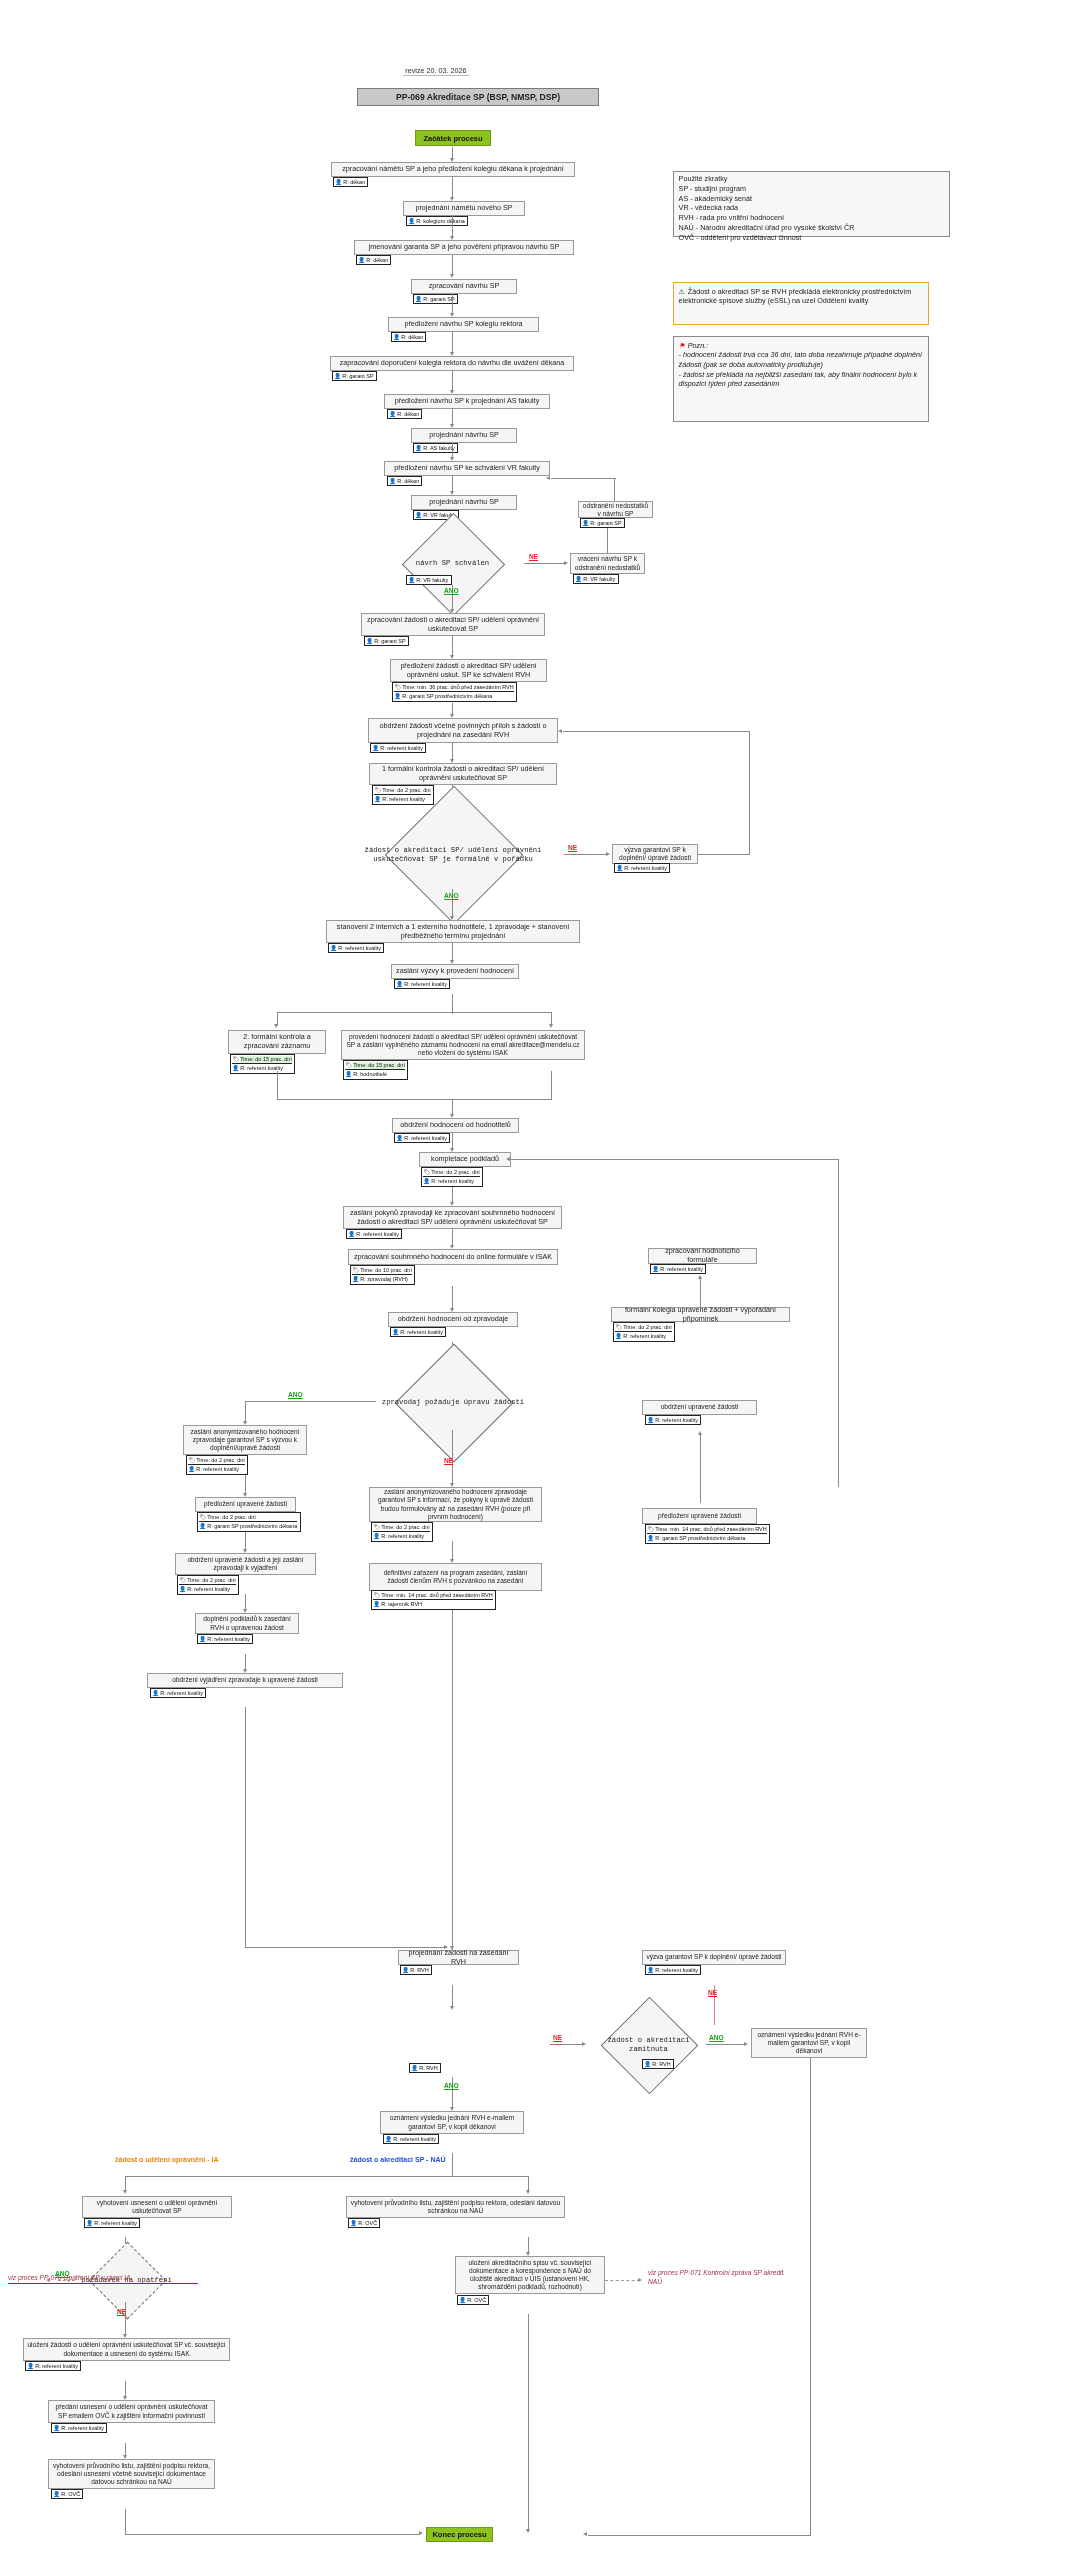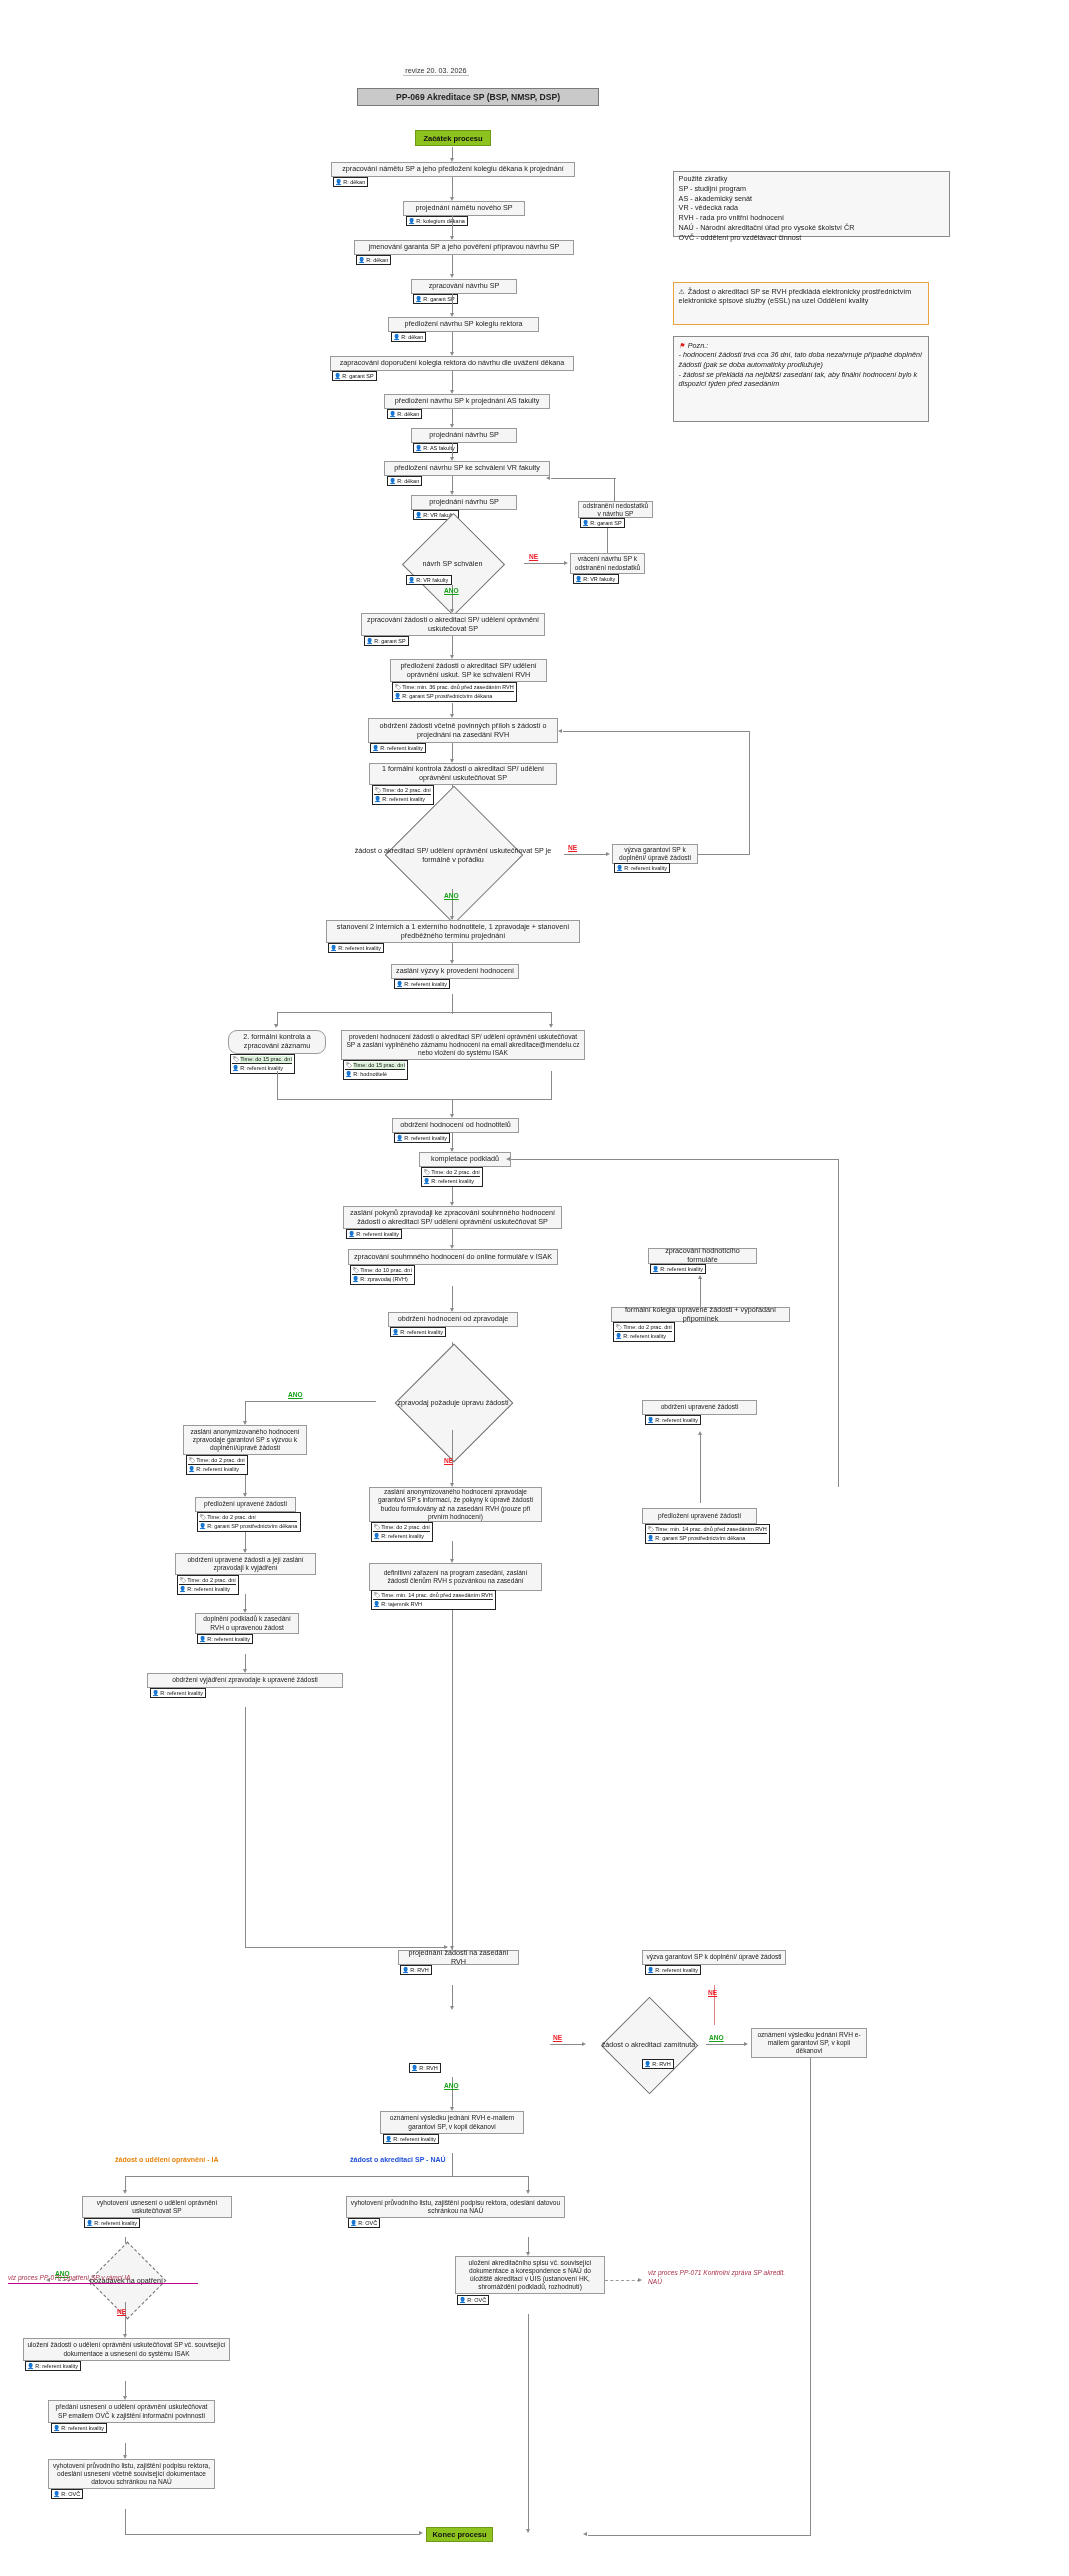--- a/index.html
+++ b/index.html
@@ -11,21 +11,21 @@
         display:flex;align-items:center;justify-content:center;text-align:center;
         font-size:7.2px;line-height:1.22;padding:1.7px 2.9px;color:#222;}
   .node.small{font-size:6.6px;}
 
   
   .term{position:absolute;box-sizing:border-box;background:#8dc21f;border:0.9px solid #6d9a14;
         border-radius:0;display:flex;align-items:center;justify-content:center;
         font-weight:bold;font-size:7.5px;color:#111;}
 
   
-  .dec{position:absolute;box-sizing:border-box;}
+  .dec{position:absolute;box-sizing:border-box;font-family:Liberation Mono, monospace;}
   .dec .dshape{position:absolute;inset:0;background:#f5f5f5;border:0.7px solid #6e6e6e;
         transform:rotate(45deg);transform-origin:center;}
   .dec .dtxt{position:absolute;inset:0;display:flex;align-items:center;justify-content:center;
         text-align:center;font-size:7.2px;line-height:1.25;color:#222;padding:0 3.5px;box-sizing:border-box;}
 
   
   .tag{position:absolute;box-sizing:border-box;background:#fff;border:0.6px solid #222;
        font-size:5.5px;line-height:1.25;color:#111;padding:0.6px 2.3px 0.6px 1.2px;white-space:nowrap;}
   .tag .row{display:flex;align-items:center;gap:1.7px;}
   .tag .row + .row{border-top:0.6px solid #222;margin-top:0.6px;padding-top:0.6px;}
@@ -328,21 +328,21 @@
       </div>
     </div>
 
   <div class="ln lnv" style="left:452px;top:954px;height:19.6px;"></div>
   <div class="ln lnh" style="left:277px;top:972px;width:275px;"></div>
   <div class="ln lnv" style="left:277px;top:972px;height:14px;"></div>
     <div class="ar dn" style="left:274px;top:984px;"></div>
   <div class="ln lnv" style="left:551px;top:972px;height:14px;"></div>
     <div class="ar dn" style="left:549px;top:984px;"></div>
 
-  <div class="node" style="left:228px;top:990px;width:98px;height:24px;border-radius:9px;">2. formální kontrola a zpracování záznamu</div>
+  <div class="node" style="left:228px;top:990px;width:98px;height:24px;">2. formální kontrola a zpracování záznamu</div>
   <div class="tag" style="left:230px;top:1014px;">
     <div class="row">
         <span class="gl">🏷</span>
         <span class="hl">Time: do 15 prac. dní</span>
       </div>
     <div class="row">
         <span class="gl">👤</span>
         <span>R: referent kvality</span>
       </div>
   </div>

